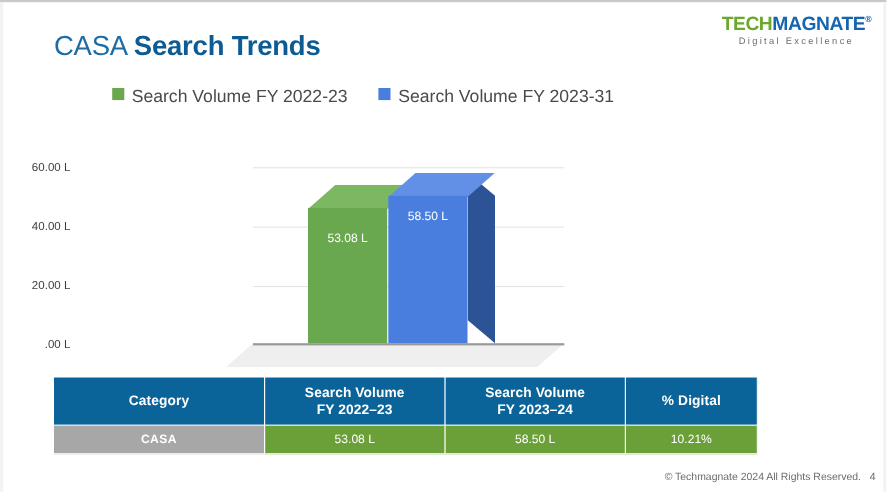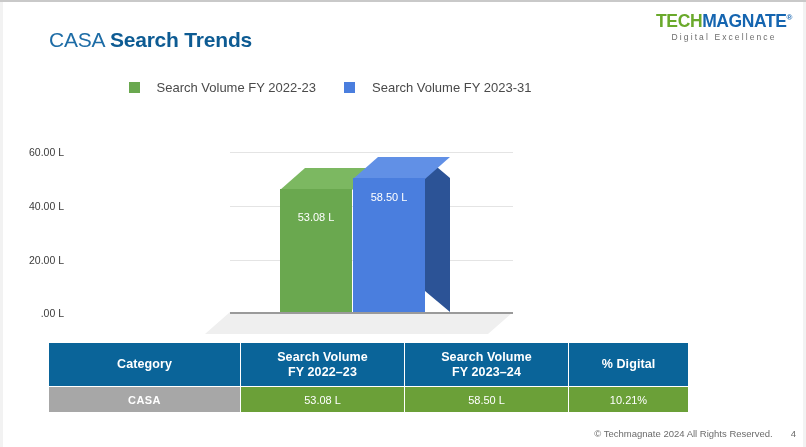--- a/index.html
+++ b/index.html
@@ -17,21 +17,21 @@
     background: #ffffff;
     overflow: hidden;
     border-top: 2px solid #c9c9c9;
     box-sizing: border-box;
   }
   
   .slide-title {
     position: absolute;
     left: 49px;
     top: 26px;
-    font-size: 21px;
+    font-size: 25px;
     letter-spacing: -0.2px;
     white-space: nowrap;
   }
   .title-light {
     color: #1d6ca6;
     font-weight: 400;
   }
   .title-bold {
     color: #0d5b93;
     font-weight: bold;
@@ -77,23 +77,22 @@
     left: 0;
     top: 0;
     width: 660px;
     display: flex;
     justify-content: center;
     align-items: center;
     gap: 28px;
   }
   .legend-item {
     display: flex;
-    align-items: center;
-    gap: 17px;
-    font-size: 13px;
+    gap: 7px;
+    font-size: 16px;
     color: #4a4a4a;
     white-space: nowrap;
   }
   .legend-swatch {
     width: 11px;
     height: 11px;
     display: inline-block;
   }
   .plot {
     position: absolute;
@@ -189,21 +188,21 @@
     background: #6ba038;
     font-weight: normal;
   }
   
   .footer {
     position: absolute;
     right: 10px;
     bottom: 8px;
     display: flex;
     align-items: baseline;
-    gap: 18px;
+    gap: 8px;
     font-size: 9.5px;
     color: #6b6b6b;
     white-space: nowrap;
   }
   .edge-strip {
     position: absolute;
     top: 0;
     width: 3px;
     height: 447px;
     background: #f2f2f2;

